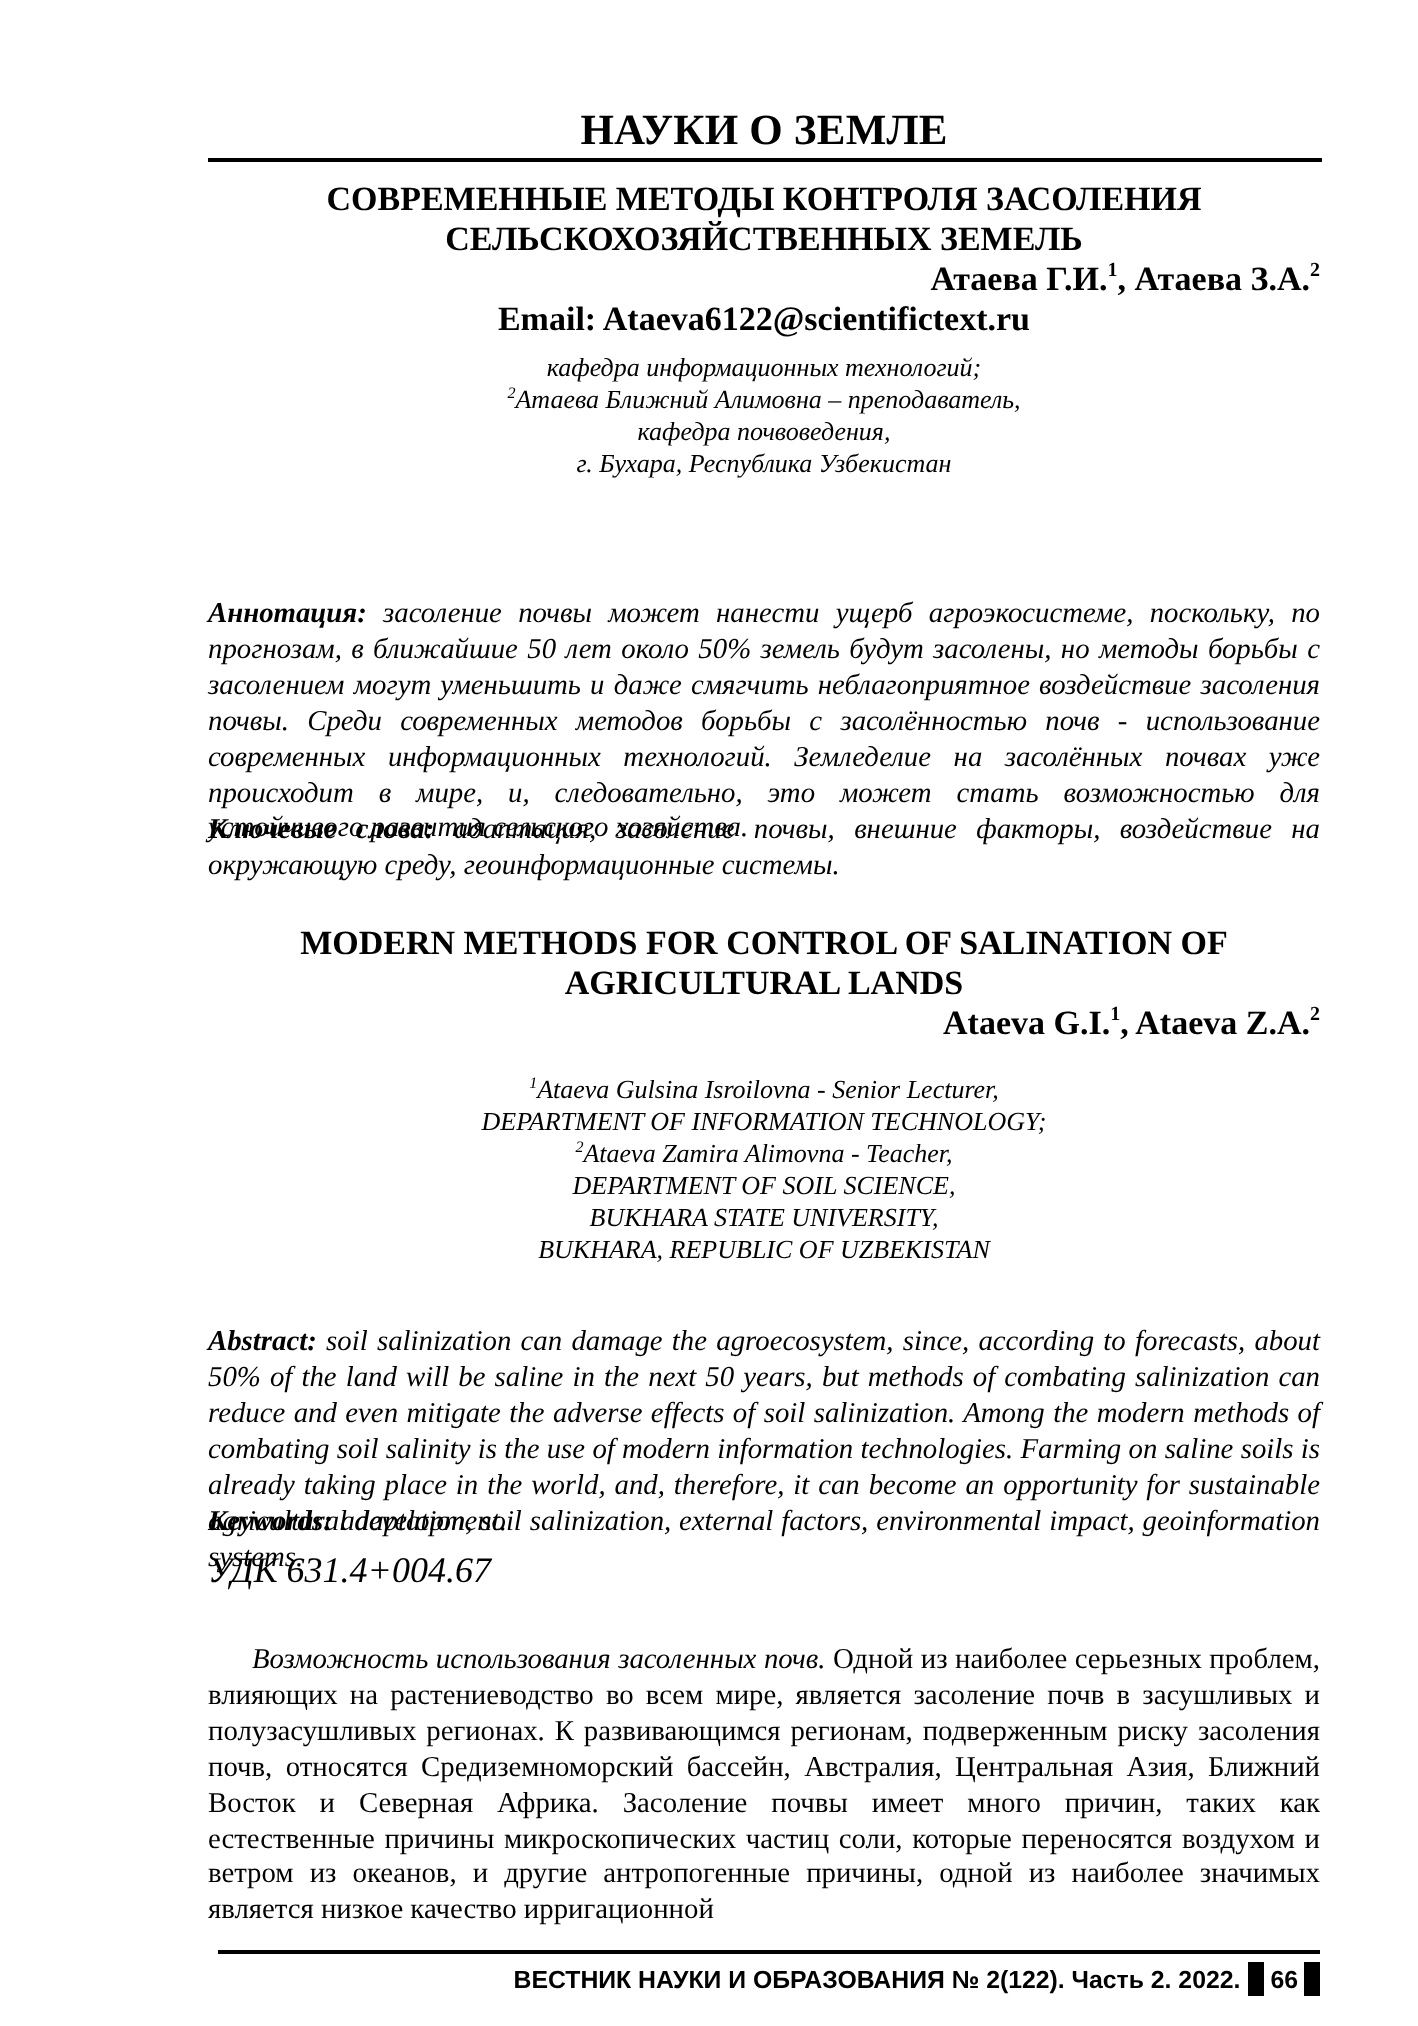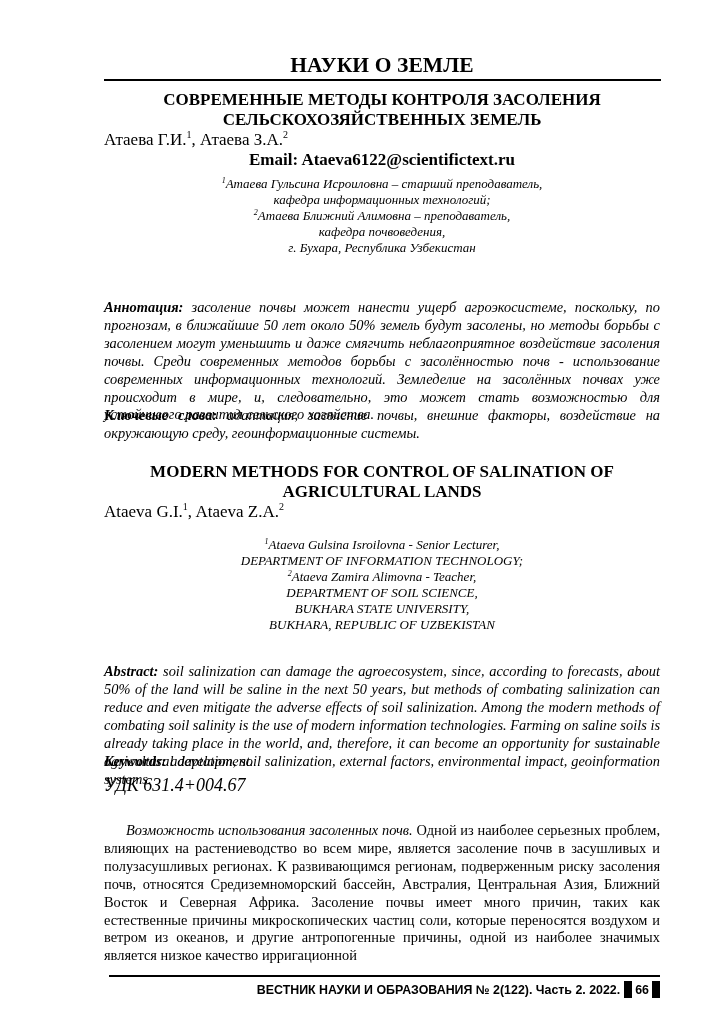--- a/index.html
+++ b/index.html
@@ -1,20 +1,20 @@
 <!DOCTYPE html>
 <html><head>
 <meta charset="utf-8">
 <style>
   html, body { margin: 0; padding: 0; background: #ffffff; }
   body { width: 709px; height: 1013px; position: relative; overflow: hidden; color: #000; font-family: "Liberation Serif", serif; }
   .section-title { position: absolute; left: 104px; width: 556px; top: 52px; text-align: center; font-weight: bold; font-size: 21.5px; line-height: 26px; letter-spacing: 0.1px; }
   .top-rule { position: absolute; left: 104px; width: 557px; top: 79px; height: 2px; background: #000; }
   .title-ru { position: absolute; left: 104px; width: 556px; top: 90px; font-weight: bold; font-size: 17px; line-height: 20px; text-align: center; }
-  .authors { font-weight: normal; font-size: 17px; line-height: 20px; text-align: left; }
+  .authors { font-weight: bold; font-size: 17px; line-height: 20px; text-align: right; }
   .authors sup { font-size: 10px; vertical-align: 7px; line-height: 0; }
   .aff { position: absolute; left: 104px; width: 556px; font-style: italic; font-size: 13px; line-height: 16.1px; text-align: center; }
   .aff sup { font-size: 8px; vertical-align: 5px; line-height: 0; }
   .para { position: absolute; left: 104px; width: 556px; font-style: italic; font-size: 14.4px; line-height: 17.9px; text-align: justify; margin-top: 12px; }
   .para b { font-weight: bold; }
   .title-en { position: absolute; left: 104px; width: 556px; top: 462px; font-weight: bold; font-size: 17px; line-height: 20px; text-align: center; }
   .udk { position: absolute; left: 104px; width: 556px; top: 776px; text-align: left; font-style: italic; font-size: 18px; line-height: 18px; }
   .body-text { position: absolute; left: 104px; width: 556px; top: 822px; font-size: 14.4px; line-height: 17.9px; text-align: justify; text-indent: 22px; }
   .body-text i { font-style: italic; }
   .bottom-rule { position: absolute; left: 109px; width: 551px; top: 975px; height: 2px; background: #000; }
@@ -31,21 +31,20 @@
 <div class="title-ru">
   <div>СОВРЕМЕННЫЕ МЕТОДЫ КОНТРОЛЯ ЗАСОЛЕНИЯ</div>
   <div>СЕЛЬСКОХОЗЯЙСТВЕННЫХ ЗЕМЕЛЬ</div>
   <div class="authors">
     <span>Атаева Г.И.</span><sup>1</sup><span>, </span><span>Атаева З.А.</span><sup>2</sup>
   </div>
   <div>Email: Ataeva6122@scientifictext.ru</div>
 </div>
 
 <div class="aff" style="top:176px;">
-  <div><sup>1</sup><span>Атаева Гульсина Исроиловна – старший преподаватель,</span></div>
   <div><span>кафедра информационных технологий;</span></div>
   <div><sup>2</sup><span>Атаева Ближний Алимовна – преподаватель,</span></div>
   <div><span>кафедра почвоведения,</span></div>
   <div><span>г. Бухара, Республика Узбекистан</span></div>
 </div>
 
 <div class="para" style="top:287px;">
   <b>Аннотация:</b><span> засоление почвы может нанести ущерб агроэкосистеме, поскольку, по прогнозам, в ближайшие 50 лет около 50% земель будут засолены, но методы борьбы с засолением могут уменьшить и даже смягчить неблагоприятное воздействие засоления почвы. Среди современных методов борьбы с засолённостью почв - использование современных информационных технологий. Земледелие на засолённых почвах уже происходит в мире, и, следовательно, это может стать возможностью для устойчивого развития сельского хозяйства.</span>
 </div>
 <div class="para" style="top:395px;font-style:italic;">

